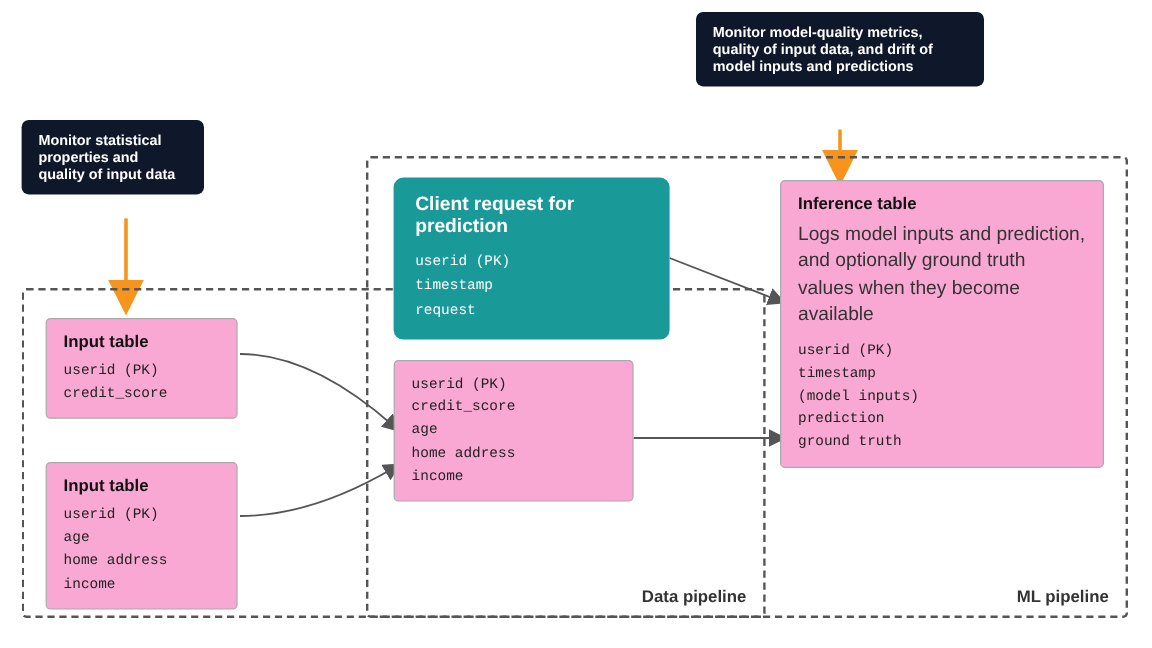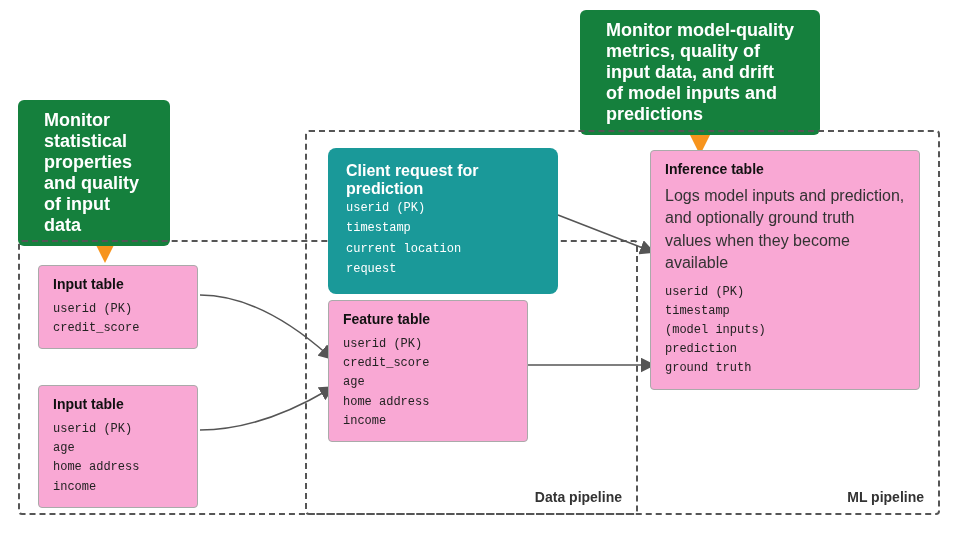--- a/index.html
+++ b/index.html
@@ -13,25 +13,25 @@
     }
 
     .diagram-container {
       position: relative;
       width: 960px;
       height: 540px;
     }
 
     
     .callout-box {
-      background: #15803d;
+      background: #0f172a;
       color: #fff;
-      font-size: 18px;
-      font-weight: bold;
-      padding: 10px 26px;
+      font-size: 12px;
+      font-weight: bold;
+      padding: 10px 14px;
       border-radius: 6px;
       position: absolute;
     }
 
     .callout-left {
       top: 100px;
       left: 18px;
       width: 152px;
     }
 
@@ -101,20 +101,21 @@
       position: absolute;
       background: #1a9999;
       border-radius: 8px;
       padding: 14px 18px;
       color: #fff;
     }
 
     .client-box .client-title {
       font-size: 16px;
       font-weight: bold;
+      margin-bottom: 10px;
     }
 
     .client-box .client-fields {
       font-family: 'Courier New', monospace;
       font-size: 12px;
       line-height: 1.7;
     }
 
     
     .input-table-1 {
@@ -203,21 +204,20 @@
 
   <div class="dashed-container data-pipeline">
     <span class="pipeline-label">Data pipeline</span>
   </div>
 
   <div class="client-box client-request-box">
     <div class="client-title">Client request for prediction</div>
     <div class="client-fields">
       <div>userid (PK)</div>
       <div>timestamp</div>
-      <div>current location</div>
       <div>request</div>
     </div>
   </div>
 
   <div class="table-box input-table-1">
     <div class="table-title">Input table</div>
     <div class="table-fields">
       <div>userid (PK)</div>
       <div>credit_score</div>
     </div>
@@ -227,21 +227,20 @@
     <div class="table-title">Input table</div>
     <div class="table-fields">
       <div>userid (PK)</div>
       <div>age</div>
       <div>home address</div>
       <div>income</div>
     </div>
   </div>
 
   <div class="table-box feature-table">
-    <div class="table-title">Feature table</div>
     <div class="table-fields">
       <div>userid (PK)</div>
       <div>credit_score</div>
       <div>age</div>
       <div>home address</div>
       <div>income</div>
     </div>
   </div>
 
   <div class="table-box inference-table">

